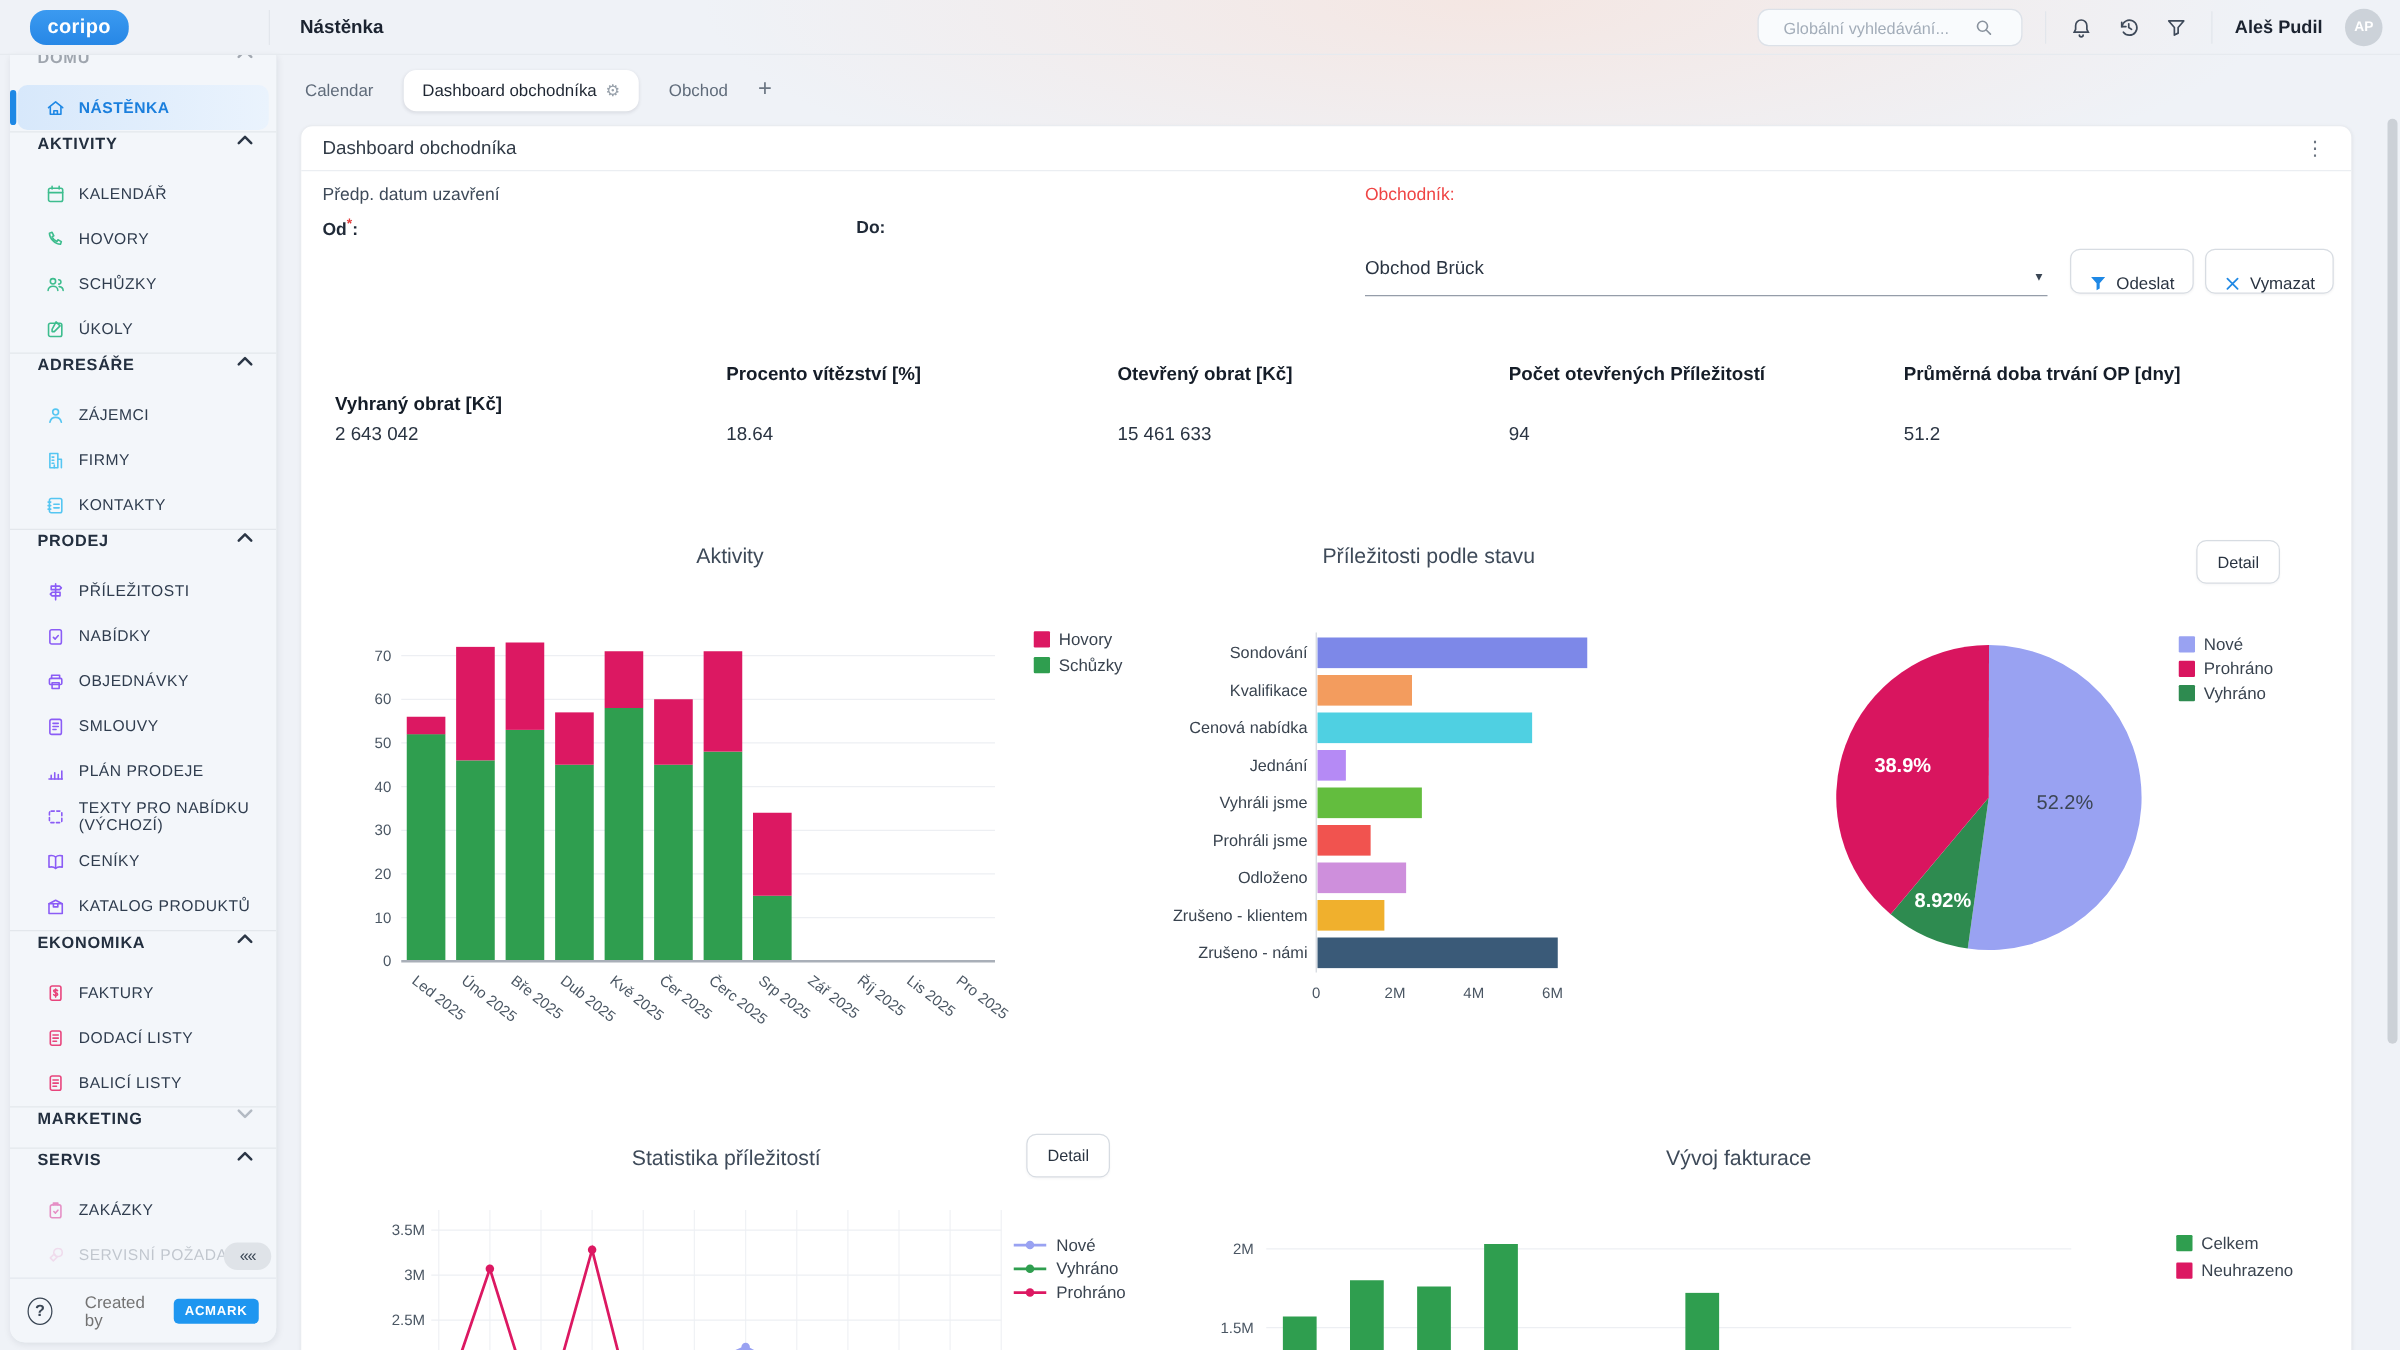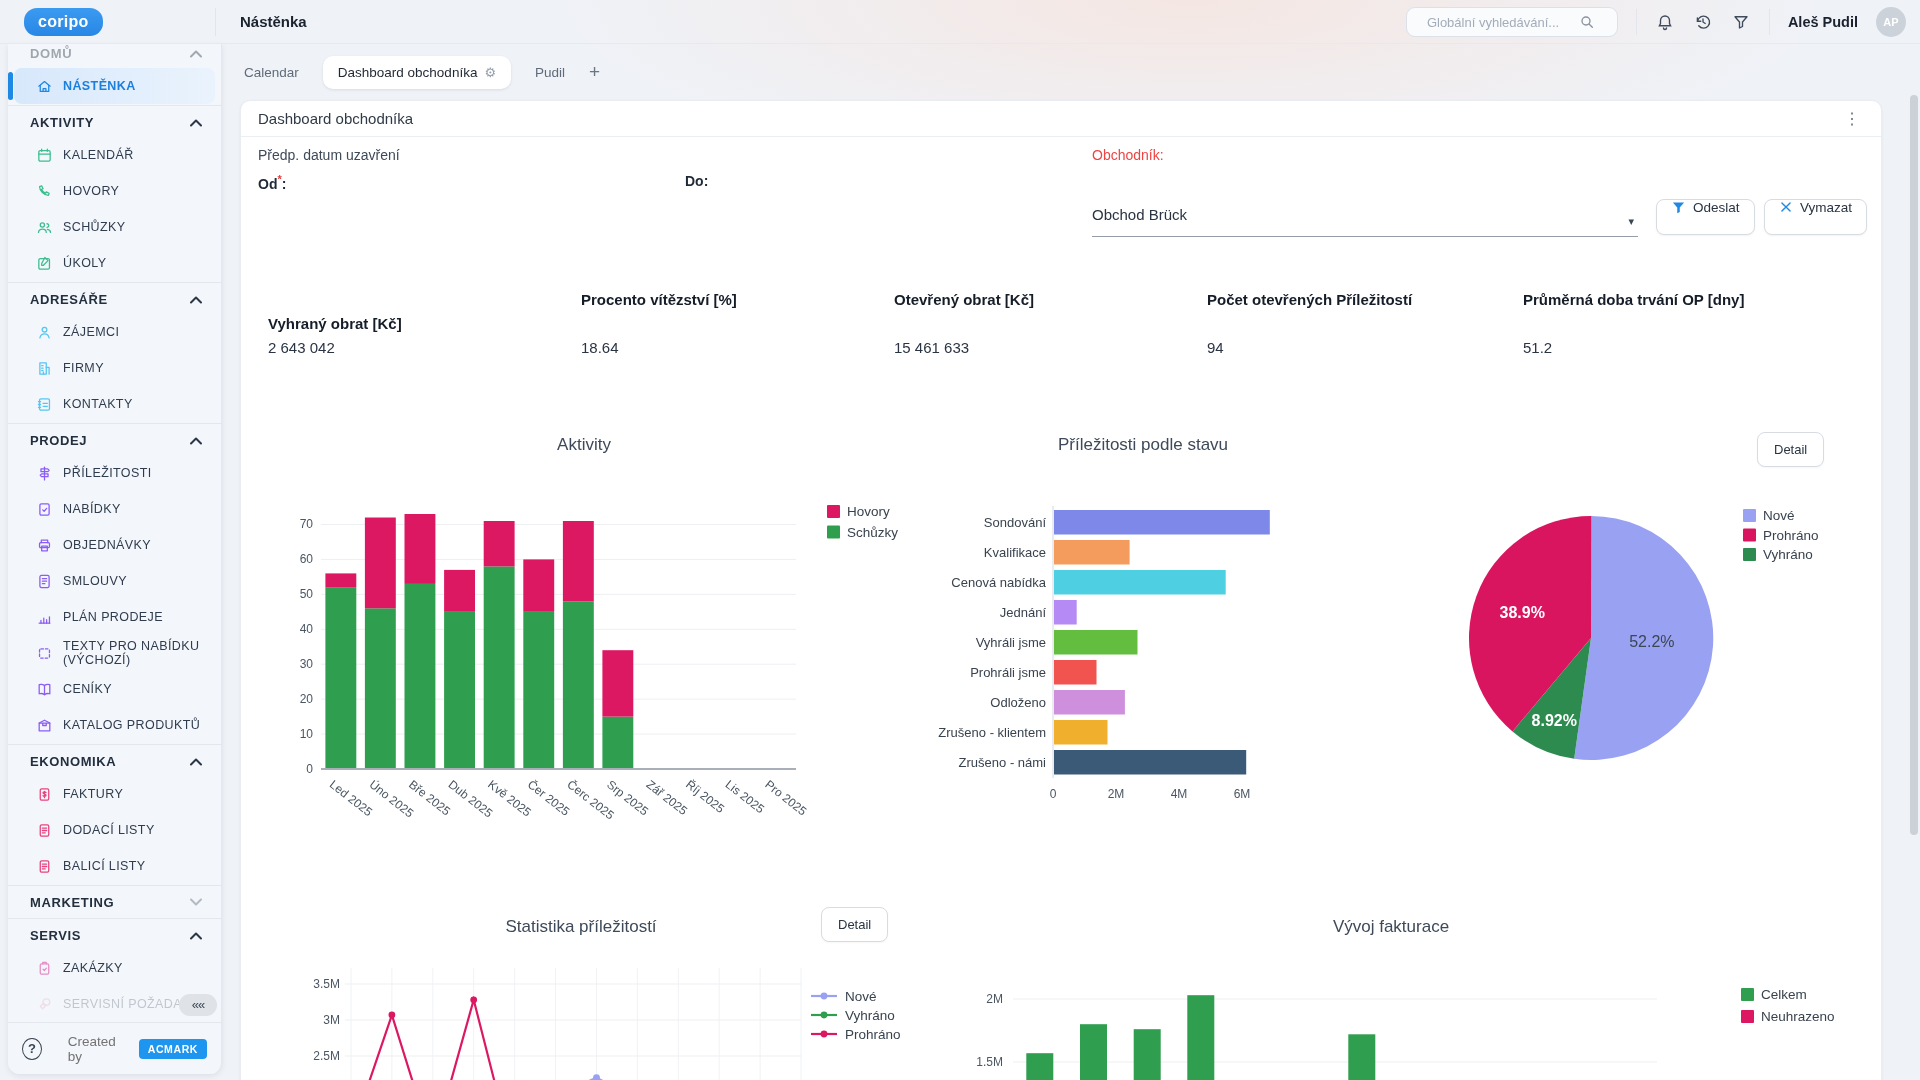--- a/index.html
+++ b/index.html
@@ -13,21 +13,21 @@
 .tb-right{position:absolute;right:14px;top:0;height:44px;display:flex;align-items:center;gap:18px}
 .search{width:212px;height:30px;border:1px solid #dce1e8;background:#f9fbfd;border-radius:9px;display:flex;align-items:center;padding:0 20px;gap:8px}
 .search input{border:0;outline:0;background:transparent;flex:1;font-size:13px;font-family:"Liberation Sans",sans-serif;color:#3a4654;min-width:0}
 .search input::placeholder{color:#a3adb9}
 .tb-ic{width:20px;height:20px;display:flex;align-items:center;justify-content:center;color:#3f4a5a;cursor:pointer}
 .tb-user{font-weight:bold;font-size:14.5px;color:#1b2330;cursor:pointer}
 .avatar{width:30px;height:30px;border-radius:50%;background:#ccd2d9;color:#fff;font-size:11px;font-weight:bold;display:flex;align-items:center;justify-content:center;cursor:pointer}
 
 .sidebar{position:absolute;left:8px;top:44px;width:214px;bottom:6px;background:#f3f6fa;border-right:1px solid #e4e8ee;border-radius:0 0 12px 12px;box-shadow:0 2px 6px rgba(16,24,40,.08);z-index:3;overflow:hidden}
 .sb-nav{margin-top:-6px}
-.sb-header{height:30px;display:flex;align-items:center;padding:0 18px 0 22px;cursor:pointer}
+.sb-header{height:30px;display:flex;align-items:flex-start;padding:0 18px 0 22px;cursor:pointer}
 .sb-h-label{font-size:13px;font-weight:bold;letter-spacing:.6px;color:#232f3f;flex:1}
 .sb-chev{color:#2b3646;display:flex}
 .sb-chev.down{color:#b3bac3}
 .sb-header.faded{opacity:.4}
 .sb-divider{height:1px;background:#e3e7ec;margin:1px 0}
 .sb-item{position:relative;height:36px;margin:0 6px;display:flex;align-items:center;gap:10px;padding-left:22px;border-radius:8px;cursor:pointer}
 .sb-item.faded{opacity:.25}
 .sb-icon{width:17px;height:17px;display:flex;flex:none}
 .sb-label{font-size:12.5px;font-weight:500;letter-spacing:.4px;color:#2f3c4e;line-height:1.12}
 .sb-item.active{background:linear-gradient(90deg,#d7e8fb,#eaf3fd)}
@@ -47,21 +47,21 @@
 
 .panel{position:absolute;left:240px;top:100px;width:1642px;height:1210px;background:#fff;border:1px solid #e9ecf0;border-radius:10px;box-shadow:0 1px 3px rgba(16,24,40,.06);z-index:1}
 .panel-head{position:absolute;left:0;top:0;right:0;height:36px;display:flex;align-items:center;padding:0 17px;border-bottom:1px solid #ebeef2;font-size:15px;color:#303a46}
 .kebab{margin-left:auto;font-size:16px;color:#6b7480;cursor:pointer;padding:0 4px}
 .f-group-label{position:absolute;left:17px;top:46px;font-size:14px;color:#3e4a59}
 .f-label{position:absolute;top:72px;font-size:14px;font-weight:bold;color:#1f2937}
 .f-label .req{color:#e23b3b;font-size:11px;vertical-align:super}
 .f-label.normal{font-weight:normal;color:#ef4444}
 .field{position:absolute;top:96px;height:40px;border-bottom:1px solid #959da9;font-size:15px;color:#2a3442;padding-top:9px;display:flex;justify-content:space-between;cursor:text}
 .field .caret{color:#3a4654;font-size:11px;align-self:center;margin-right:4px}
-.btn{position:absolute;top:98px;height:36px;background:#fff;border:1px solid #d7dce2;border-radius:8px;box-shadow:0 1px 2px rgba(16,24,40,.05);display:flex;align-items:flex-start;gap:7px;padding:0 14px;font-size:13.5px;color:#2a3442;font-family:inherit;cursor:pointer}
+.btn{position:absolute;top:98px;height:36px;background:#fff;border:1px solid #d7dce2;border-radius:8px;box-shadow:0 1px 2px rgba(16,24,40,.05);display:flex;align-items:flex-end;gap:7px;padding:0 14px;font-size:13.5px;color:#2a3442;font-family:inherit;cursor:pointer}
 .kpi-label{position:absolute;top:190px;font-size:15px;font-weight:bold;color:#151d28;white-space:nowrap}
 .kpi-value{position:absolute;top:238px;font-size:15px;color:#2a3442}
 .chart-title{position:absolute;transform:translateX(-50%);font-size:17px;color:#3e4a59;white-space:nowrap}
 .detail-btn{position:absolute;background:#fff;border:1px solid #d7dce2;border-radius:8px;padding:9px 16px;font-size:13px;color:#2a3442;font-family:inherit;cursor:pointer;box-shadow:0 1px 2px rgba(16,24,40,.04)}
 .chart-mount{position:absolute}
 svg text{font-family:"Liberation Sans",sans-serif}
 .tk{font-size:12px;fill:#4a5663}
 .ct{font-size:13px;fill:#39434f}
 .lg{font-size:13.5px;fill:#39434f}
 .scroll-thumb{position:absolute;right:2px;top:95px;width:8px;height:740px;background:#ccd1d7;border-radius:4px;z-index:6;cursor:grab}
@@ -378,21 +378,21 @@
 
 <nav class="tabs">
     <div class="tab">
       <span>Calendar</span>
     </div>
     <div class="tab active">
       <span>Dashboard obchodníka</span>
       <span class="tab-gear">⚙</span>
     </div>
     <div class="tab">
-      <span>Pudil</span>
+      <span>Obchod</span>
     </div>
     <button class="tab-add">+</button>
   </nav>
 
 <main class="panel">
   <div class="panel-head">
     <span>Dashboard obchodníka</span>
     <span class="kebab">⋮</span>
   </div>
 

